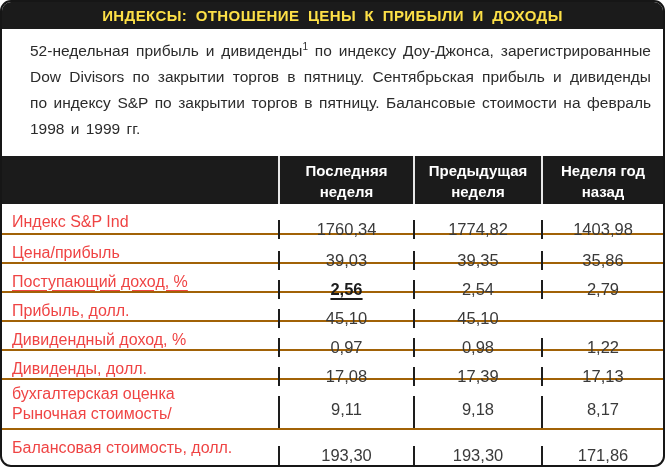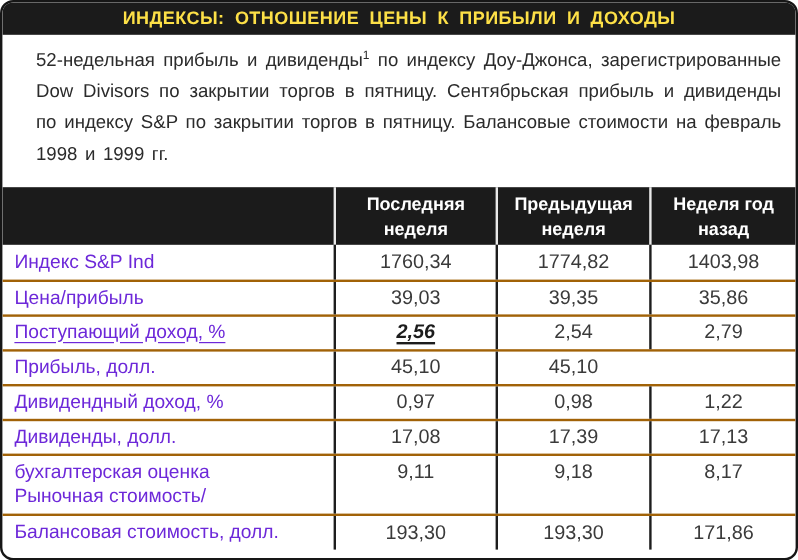--- a/index.html
+++ b/index.html
@@ -67,49 +67,49 @@
   .trow {
     display: grid;
     grid-template-columns: 276px 135px 128px 1fr;
     height: 29px;
     align-items: center;
   }
   .trow + .trow { border-top: 2px solid #a16207; }
   .trow .lbl {
     padding-left: 10px;
     font-size: 16px;
-    color: #6d28d9;
+    color: #ef4444;
     line-height: 20px;
     white-space: nowrap;
   }
   .trow .val {
     font-size: 16.5px;
     color: #3a3a3a;
     text-align: center;
     align-self: stretch;
     display: flex;
     align-items: center;
     justify-content: center;
     border-left: 2px solid #1d1d1d;
+    margin-top: 16px;
   }
   .trow.tall {
     height: 50px;
     align-items: flex-start;
   }
   .trow.tall .lbl { padding-top: 4px; white-space: normal; }
   .trow.tall .val { align-items: flex-start; padding-top: 4px; }
   .trow.last { height: 30px; }
   .u  { text-decoration: underline; text-underline-offset: 3px; }
   .bu {
     font-weight: bold;
     text-decoration: underline;
     text-decoration-thickness: 2px;
     text-underline-offset: 3px;
     color: #1c1c1c !important;
-    font-style: italic;
   }
 </style>
 </head>
 <body>
 
 <div class="frame">
 
   <div class="titlebar">ИНДЕКСЫ: ОТНОШЕНИЕ ЦЕНЫ К ПРИБЫЛИ И ДОХОДЫ</div>
 
   <p class="intro"><span>52-недельная прибыль и дивиденды</span><sup>1</sup><span> по индексу Доу-Джонса, зарегистрированные Dow Divisors по закрытии торгов в пятницу. Сентябрьская прибыль и дивиденды по индексу S&amp;P по закрытии торгов в пятницу. Балансовые стоимости на февраль 1998 и 1999 гг.</span></p>

